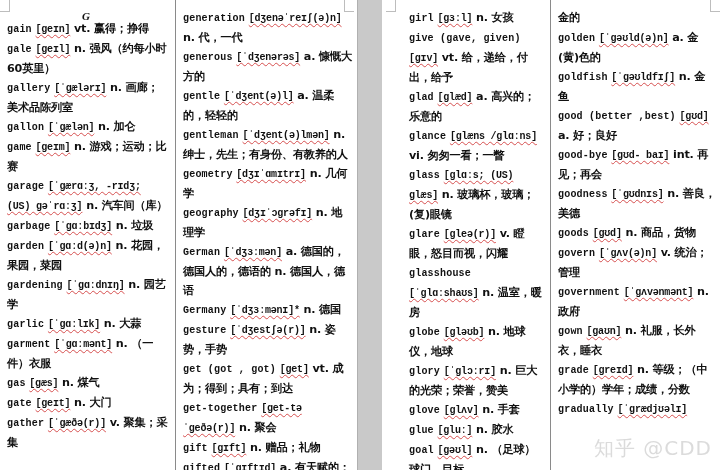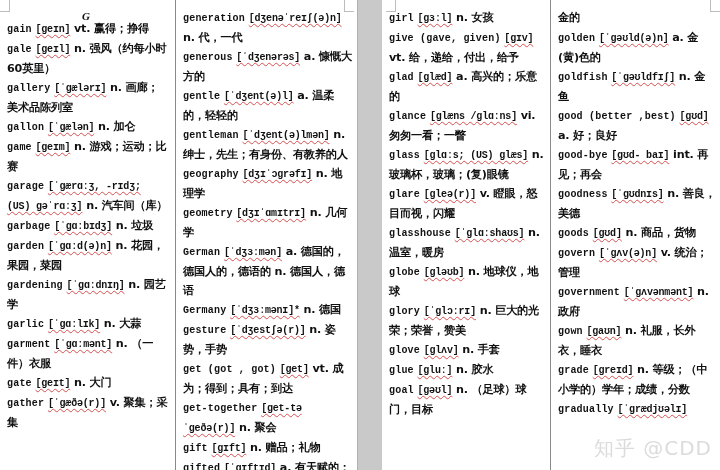--- a/index.html
+++ b/index.html
@@ -49,52 +49,53 @@
         <div class="entry"><span class="hw">gale</span>  <span class="ph">[ɡeɪl]</span> <span class="def">n. 强风（约每小时60英里）</span></div>
         <div class="entry"><span class="hw">gallery</span>  <span class="ph">[ˈɡælərɪ]</span> <span class="def">n. 画廊；美术品陈列室</span></div>
         <div class="entry"><span class="hw">gallon</span>  <span class="ph">[ˈɡælən]</span> <span class="def">n. 加仑</span></div>
         <div class="entry"><span class="hw">game</span>  <span class="ph">[ɡeɪm]</span> <span class="def">n. 游戏；运动；比赛</span></div>
         <div class="entry"><span class="hw">garage</span>  <span class="ph">[ˈɡærɑːʒ, -rɪdʒ; (US) ɡəˈrɑːʒ]</span> <span class="def">n. 汽车间（库）</span></div>
         <div class="entry"><span class="hw">garbage</span>  <span class="ph">[ˈɡɑːbɪdʒ]</span> <span class="def">n. 垃圾</span></div>
         <div class="entry"><span class="hw">garden</span>  <span class="ph">[ˈɡɑːd(ə)n]</span> <span class="def">n. 花园，果园，菜园</span></div>
         <div class="entry"><span class="hw">gardening</span>  <span class="ph">[ˈɡɑːdnɪŋ]</span> <span class="def">n. 园艺学</span></div>
         <div class="entry"><span class="hw">garlic</span>  <span class="ph">[ˈɡɑːlɪk]</span> <span class="def">n. 大蒜</span></div>
         <div class="entry"><span class="hw">garment</span>  <span class="ph">[ˈɡɑːmənt]</span> <span class="def">n. （一件）衣服</span></div>
+        <div class="entry"><span class="hw">gas</span>  <span class="ph">[ɡæs]</span> <span class="def">n. 煤气</span></div>
         <div class="entry"><span class="hw">gate</span>  <span class="ph">[ɡeɪt]</span> <span class="def">n. 大门</span></div>
         <div class="entry"><span class="hw">gather</span>  <span class="ph">[ˈɡæðə(r)]</span> <span class="def">v. 聚集；采集</span></div>
       </div>
   </div>
   <div class="col-divider" style="left:175px;"></div>
   <div class="col" style="left:176px;width:180px;padding-top:8px;">
     <div class="entries">
         <div class="entry"><span class="hw">generation</span>  <span class="ph">[dʒenəˈreɪʃ(ə)n]</span> <span class="def">n. 代，一代</span></div>
         <div class="entry"><span class="hw">generous</span>  <span class="ph">[ˈdʒenərəs]</span> <span class="def">a. 慷慨大方的</span></div>
         <div class="entry"><span class="hw">gentle</span>  <span class="ph">[ˈdʒent(ə)l]</span> <span class="def">a. 温柔的，轻轻的</span></div>
         <div class="entry"><span class="hw">gentleman</span>  <span class="ph">[ˈdʒent(ə)lmən]</span> <span class="def">n. 绅士，先生；有身份、有教养的人</span></div>
+        <div class="entry"><span class="hw">geometry</span>  <span class="ph">[dʒɪˈɑmɪtrɪ]</span> <span class="def">n. 几何学</span></div>
         <div class="entry"><span class="hw">geography</span>  <span class="ph">[dʒɪˈɔɡrəfɪ]</span> <span class="def">n. 地理学</span></div>
-        <div class="entry"><span class="hw">geometry</span>  <span class="ph">[dʒɪˈɑmɪtrɪ]</span> <span class="def">n. 几何学</span></div>
         <div class="entry"><span class="hw">German</span>  <span class="ph">[ˈdʒɜːmən]</span> <span class="def">a. 德国的，德国人的，德语的 n. 德国人，德语</span></div>
         <div class="entry"><span class="hw">Germany</span>  <span class="ph">[ˈdʒɜːmənɪ]*</span> <span class="def">n. 德国</span></div>
         <div class="entry"><span class="hw">gesture</span>  <span class="ph">[ˈdʒestʃə(r)]</span> <span class="def">n. 姿势，手势</span></div>
         <div class="entry"><span class="hw">get (got , got)</span>  <span class="ph">[ɡet]</span> <span class="def">vt. 成为；得到；具有；到达</span></div>
         <div class="entry"><span class="hw">get-together</span>  <span class="ph">[ɡet-təˈɡeðə(r)]</span> <span class="def">n. 聚会</span></div>
         <div class="entry"><span class="hw">gift</span>  <span class="ph">[ɡɪft]</span> <span class="def">n. 赠品；礼物</span></div>
         <div class="entry"><span class="hw">gifted</span>  <span class="ph">[ˈɡɪftɪd]</span> <span class="def">a. 有天赋的；有才华的</span></div>
       </div>
   </div>
   <div class="corner-mark" style="left:0;top:0;border-width:0 1px 1px 0;"></div>
   <div class="corner-mark" style="right:4px;top:0;border-width:0 0 1px 1px;"></div>
 </div>
 
 <div class="gutter-edge-l"></div>
 <div class="gutter"></div>
 <div class="gutter-edge-r"></div>
 
 <div class="page page-right">
-  <div class="col" style="left:0;width:166px;padding-top:8px;">
+  <div class="col" style="left:0;width:166px;padding-top:8px;padding-left:20px;">
     <div class="entries">
         <div class="entry"><span class="hw">girl</span>  <span class="ph">[ɡɜːl]</span> <span class="def">n. 女孩</span></div>
         <div class="entry"><span class="hw">give (gave, given)</span>  <span class="ph">[ɡɪv]</span> <span class="def">vt. 给，递给，付出，给予</span></div>
         <div class="entry"><span class="hw">glad</span>  <span class="ph">[ɡlæd]</span> <span class="def">a. 高兴的；乐意的</span></div>
         <div class="entry"><span class="hw">glance</span>  <span class="ph">[ɡlæns /ɡlɑːns]</span> <span class="def">vi. 匆匆一看；一瞥</span></div>
         <div class="entry"><span class="hw">glass</span>  <span class="ph">[ɡlɑːs; (US) ɡlæs]</span> <span class="def">n. 玻璃杯，玻璃；(复)眼镜</span></div>
         <div class="entry"><span class="hw">glare</span>  <span class="ph">[ɡleə(r)]</span> <span class="def">v. 瞪眼，怒目而视，闪耀</span></div>
         <div class="entry"><span class="hw">glasshouse</span>  <span class="ph">[ˈɡlɑːshaʊs]</span> <span class="def">n. 温室，暖房</span></div>
         <div class="entry"><span class="hw">globe</span>  <span class="ph">[ɡləʊb]</span> <span class="def">n. 地球仪，地球</span></div>
         <div class="entry"><span class="hw">glory</span>  <span class="ph">[ˈɡlɔːrɪ]</span> <span class="def">n. 巨大的光荣；荣誉，赞美</span></div>

